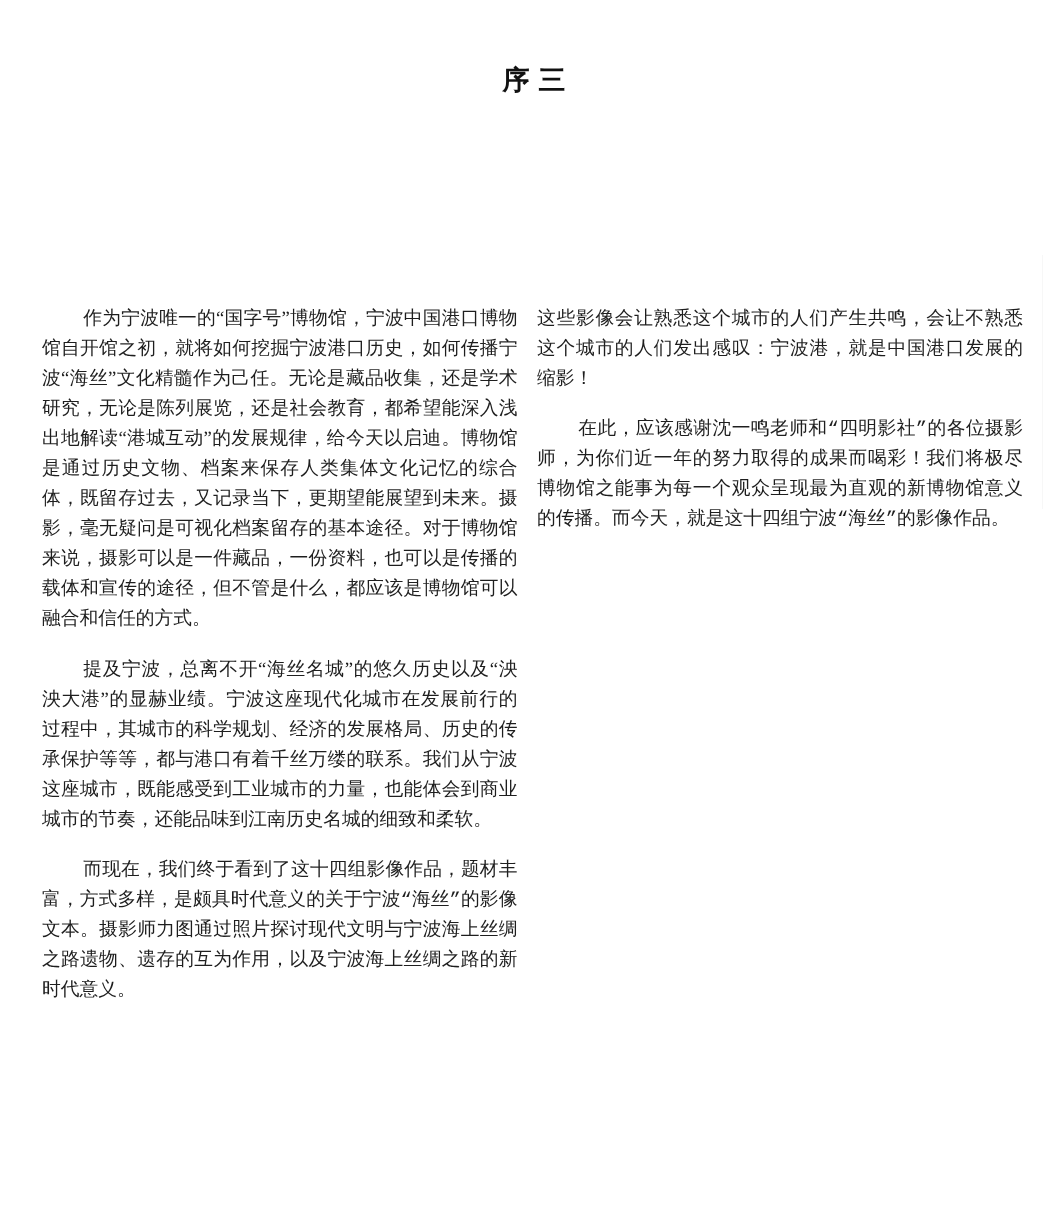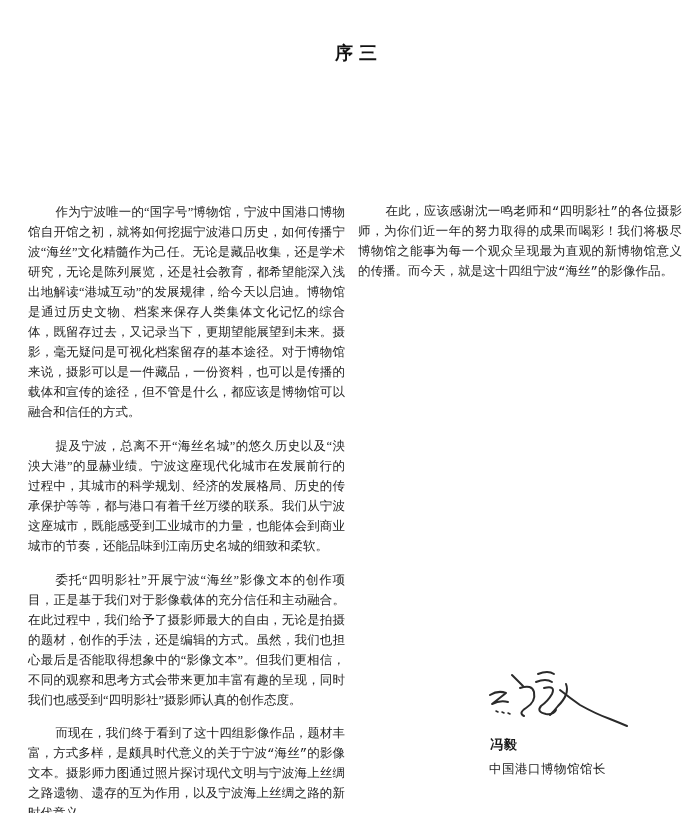--- a/index.html
+++ b/index.html
@@ -66,38 +66,22 @@
 <body>
 
 <div class="page">
 
   <h1 class="doc-title">序三</h1>
 
   <div class="columns">
     <div class="col col-left">
       <p class="para">作为宁波唯一的“国字号”博物馆，宁波中国港口博物馆自开馆之初，就将如何挖掘宁波港口历史，如何传播宁波“海丝”文化精髓作为己任。无论是藏品收集，还是学术研究，无论是陈列展览，还是社会教育，都希望能深入浅出地解读“港城互动”的发展规律，给今天以启迪。博物馆是通过历史文物、档案来保存人类集体文化记忆的综合体，既留存过去，又记录当下，更期望能展望到未来。摄影，毫无疑问是可视化档案留存的基本途径。对于博物馆来说，摄影可以是一件藏品，一份资料，也可以是传播的载体和宣传的途径，但不管是什么，都应该是博物馆可以融合和信任的方式。</p>
       <p class="para">提及宁波，总离不开“海丝名城”的悠久历史以及“泱泱大港”的显赫业绩。宁波这座现代化城市在发展前行的过程中，其城市的科学规划、经济的发展格局、历史的传承保护等等，都与港口有着千丝万缕的联系。我们从宁波这座城市，既能感受到工业城市的力量，也能体会到商业城市的节奏，还能品味到江南历史名城的细致和柔软。</p>
-      <p class="para">委托“四明影社”开展宁波“海丝”影像文本的创作项目，正是基于我们对于影像载体的充分信任和主动融合。在此过程中，我们给予了摄影师最大的自由，无论是拍摄的题材，创作的手法，还是编辑的方式。虽然，我们也担心最后是否能取得想象中的“影像文本”。但我们更相信，不同的观察和思考方式会带来更加丰富有趣的呈现，同时我们也感受到“四明影社”摄影师认真的创作态度。</p>
       <p class="para">而现在，我们终于看到了这十四组影像作品，题材丰富，方式多样，是颇具时代意义的关于宁波“海丝”的影像文本。摄影师力图通过照片探讨现代文明与宁波海上丝绸之路遗物、遗存的互为作用，以及宁波海上丝绸之路的新时代意义。</p>
     </div>
     <div class="col col-right">
+      <p class="para no-indent">这些影像会让熟悉这个城市的人们产生共鸣，会让不熟悉这个城市的人们发出感叹：宁波港，就是中国港口发展的缩影！</p>
       <p class="para">在此，应该感谢沈一鸣老师和“四明影社”的各位摄影师，为你们近一年的努力取得的成果而喝彩！我们将极尽博物馆之能事为每一个观众呈现最为直观的新博物馆意义的传播。而今天，就是这十四组宁波“海丝”的影像作品。</p>
     </div>
   </div>
 
-  <div class="signature-block">
-    <svg class="sig-svg" viewBox="0 0 144 60" fill="none" stroke="#2a2a2a" stroke-width="2" stroke-linecap="round" stroke-linejoin="round">
-
-      <path d="M26,7 L37,18"></path>
-      <path d="M4,27 Q12,22 20,25 L6,36 Q14,32 22,34"></path>
-      <path d="M10,43 l2,1 M16,44 l2,1 M22,45 l2,1" stroke-width="1.6"></path>
-      <path d="M34,20 Q46,16 48,24 Q50,34 40,40 Q32,45 38,48"></path>
-      <path d="M52,6 Q62,2 68,6"></path>
-      <path d="M50,14 Q60,10 66,14"></path>
-      <path d="M58,20 Q70,17 66,26 Q62,33 55,38 Q50,44 60,46 Q68,47 70,42"></path>
-      <path d="M80,16 Q84,26 72,38 Q68,43 64,47"></path>
-      <path d="M74,22 Q84,30 94,37 Q110,46 124,51 Q134,55 141,58"></path>
-    </svg>
-    <div class="sig-name">冯毅</div>
-    <div class="sig-role">中国港口博物馆馆长</div>
-  </div>
 
 </div>
 
 </body></html>

